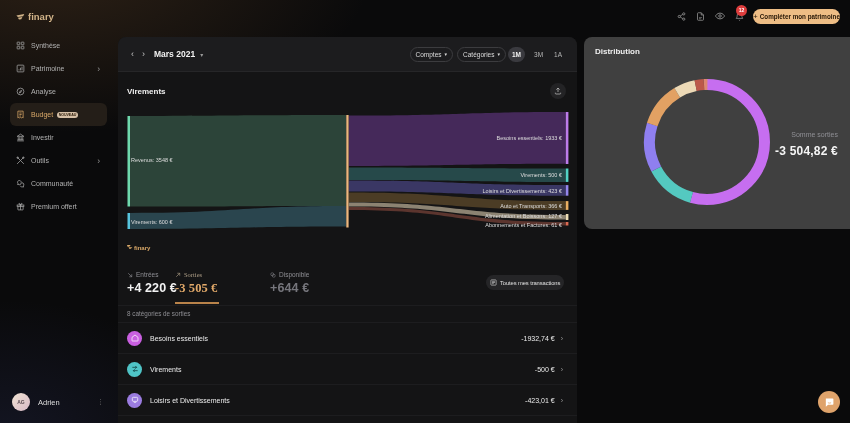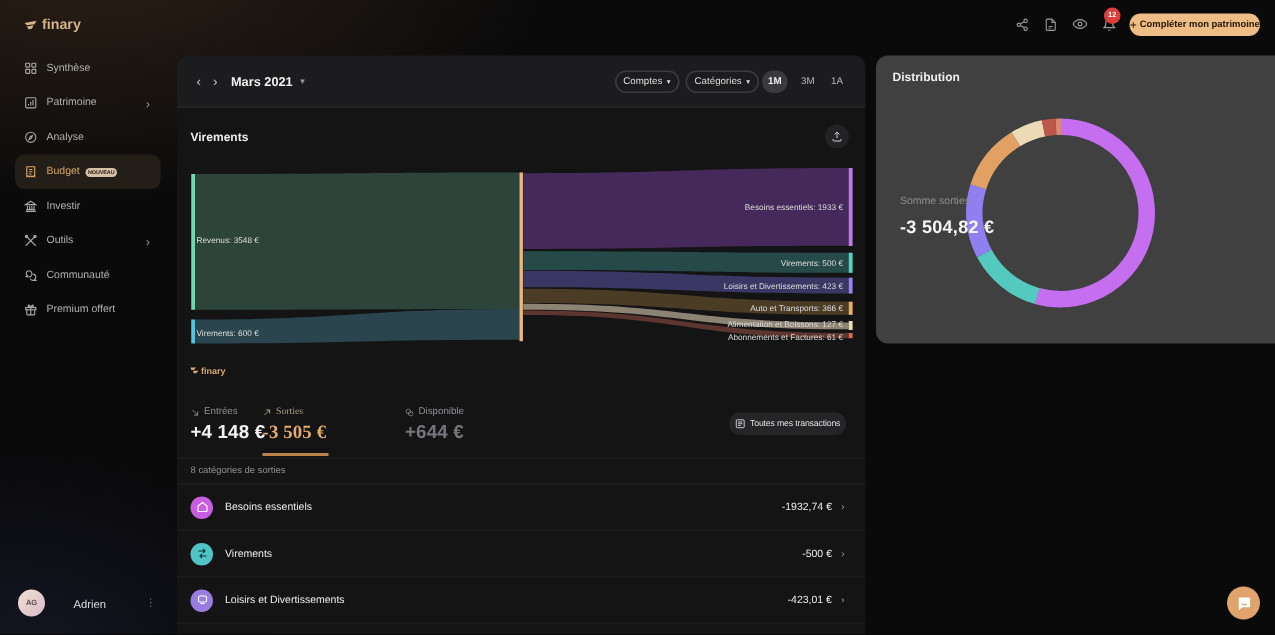--- a/index.html
+++ b/index.html
@@ -30,21 +30,21 @@
     background:#dd3d3d; color:#fff; font-size:5px; display:flex; align-items:center; justify-content:center; font-weight:bold;
   }
   
   .menu { left:0; top:34px; width:115px; }
   .mitem { position:absolute; left:10px; width:97px; height:23px; display:flex; align-items:center; color:#b2b2b2; font-size:7px; }
   .mitem svg { margin-left:6px; flex:0 0 auto; }
   .mitem .lbl { margin-left:6px; white-space:nowrap; }
   .mitem .chev { margin-left:auto; margin-right:7px; color:#9a9a9a; font-size:8.5px; }
   .mitem.active { background:#241e18; border-radius:6px; color:#d9a868; }
   .nouveau { margin-left:4px; background:#d6c0a6; color:#2a1a08; font-size:3.6px; font-weight:bold; padding:1px 1.5px; border-radius:3px; letter-spacing:-.05px;}
-  .user { left:12px; top:393px; width:92px; display:flex; align-items:center;gap:11px; }
+  .user { left:12px; top:393px; width:92px; display:flex; align-items:center; }
   .avatar { width:18px; height:18px; border-radius:50%; background:linear-gradient(135deg,#f0e3d2,#d8b9c8); color:#5a4a52; font-size:5px; font-weight:bold; display:flex; align-items:center; justify-content:center; }
   .uname { margin-left:8px; font-size:7.5px; color:#ddd; }
   .udots { margin-left:auto; color:#777; font-size:7px; }
   
   .panel { left:118px; top:37px; width:459px; height:386px; background:#141415; border-radius:8px 8px 0 0; overflow:hidden; }
   .phead { position:absolute; left:0; top:0; width:459px; height:35px; background:#1c1c1e; border-bottom:1px solid #262628; display:flex; align-items:center; }
   .navarrow { color:#c5c5c5; font-size:9px; }
   .mars { color:#f2f2f2; font-weight:bold; font-size:8.5px; }
   .pill { height:15px; border:1px solid #3c3c3f; border-radius:9px; color:#dcdcdc; font-size:6.5px; display:flex; align-items:center; padding:0 5px; gap:3px; }
   .seg1 { background:#3a3a3f; border-radius:9px; height:15px; padding:0 4px; display:flex; align-items:center; color:#f0f0f0; font-size:6.5px; font-weight:bold;}
@@ -60,21 +60,21 @@
   .trbtn { position:absolute; left:368px; top:6px; height:15px; background:#252527; border-radius:8px; color:#e2e2e2; font-size:5.8px; display:flex; align-items:center; padding:0 4px; gap:3px; white-space:nowrap; letter-spacing:-.1px; }
   .catcount { position:absolute; left:9px; top:273px; font-size:6.3px; color:#8f8f94; }
   .catrow { position:absolute; left:0; width:459px; height:31px; display:flex; align-items:center; border-top:1px solid #1d1d1f; }
   .cicon { margin-left:9px; width:15px; height:15px; border-radius:50%; display:flex; align-items:center; justify-content:center; }
   .cname { margin-left:8px; font-size:7px; color:#ececec; }
   .camount { margin-left:auto; font-size:7px; color:#ececec; }
   .cchev { margin-left:6px; margin-right:14px; color:#9a9a9a; font-size:7px; }
   
   .dist { left:584px; top:36.5px; width:274px; height:192px; background:#404040; border-radius:8px;padding-left:20px; }
   .dtitle { position:absolute; left:11px; top:10px; font-weight:bold; font-size:8px; color:#f0f0f0; }
-  .dctext { position:absolute; left:16px; top:94px; width:250px; text-align:left; }
+  .dctext { position:absolute; left:4px; top:94px; width:250px; text-align:right; }
   .dlab { font-size:7px; color:#8f8f94; }
   .dval { font-size:12px; font-weight:bold; color:#f5f5f5; margin-top:6.5px; letter-spacing:.2px; }
   
   .chat { left:818px; top:391px; width:22px; height:22px; border-radius:50%; background:#dfa36b; display:flex; align-items:center; justify-content:center; }
 </style>
 </head>
 <body>
 <div id="bg" class="abs"></div>
 
 <div class="abs logo">
@@ -236,21 +236,21 @@
       <path d="M0 1.2 L4.2 1.2 L2.4 3 L0.6 3 Z M1.8 3.6 L6 3.6 L4.2 5.4 L2.4 5.4 Z" fill="#d9a868" transform="scale(0.9)"></path>
       <text x="7" y="5.5" font-size="6" fill="#d9a868" font-weight="bold">finary</text>
     </g>
   </svg>
 
   <div class="stats">
     <div class="stat" style="left:9px;">
       <div class="slabel"><svg width="6" height="6" viewBox="0 0 24 24" fill="none" stroke="#8f8f94" stroke-width="2.5">
             <path d="M5 5l14 14M19 9v10H9"></path>
           </svg> Entrées</div>
-      <div class="sval" style="color:#f2f2f2;">+4 148 €</div>
+      <div class="sval" style="color:#f2f2f2;">+4 220 €</div>
     </div>
     <div class="stat" style="left:57px;font-family:Liberation Serif, serif;">
       <div class="slabel" style="color:#b0a088;"><svg width="6" height="6" viewBox="0 0 24 24" fill="none" stroke="#b0a088" stroke-width="2.5">
             <path d="M5 19L19 5M9 5h10v10"></path>
           </svg> Sorties</div>
       <div class="sval" style="color:#e3aa6a;">-3 505 €</div>
       <div style="width:44px;height:2px;background:#b9834a;margin-top:6px;"></div>
     </div>
     <div class="stat" style="left:152px;">
       <div class="slabel"><svg width="6" height="6" viewBox="0 0 24 24" fill="none" stroke="#8f8f94" stroke-width="2">

